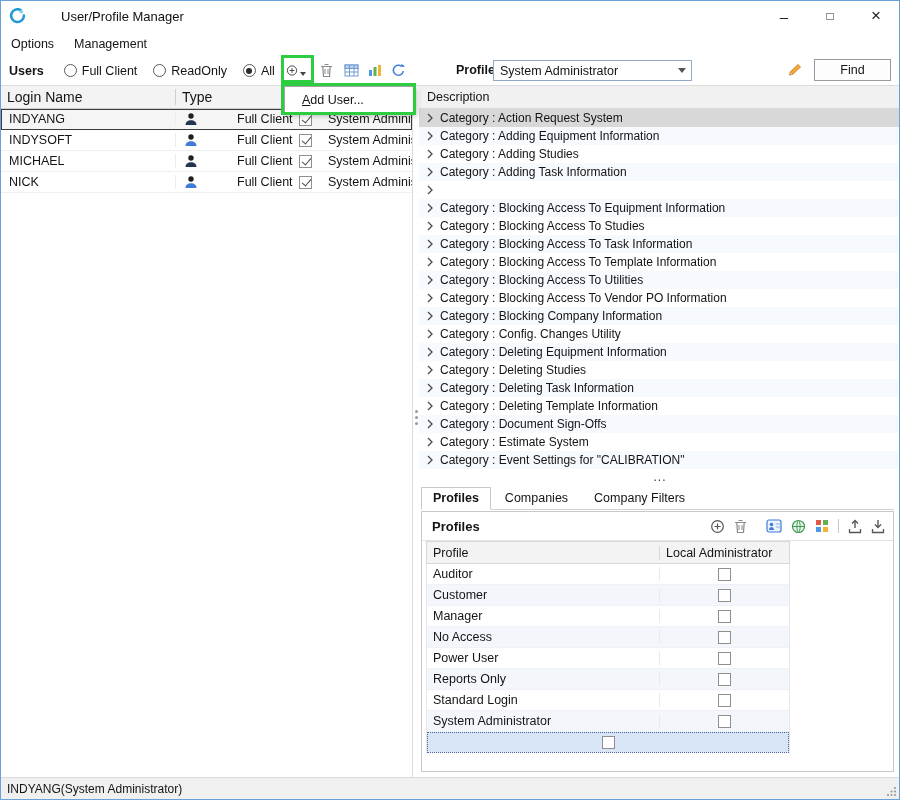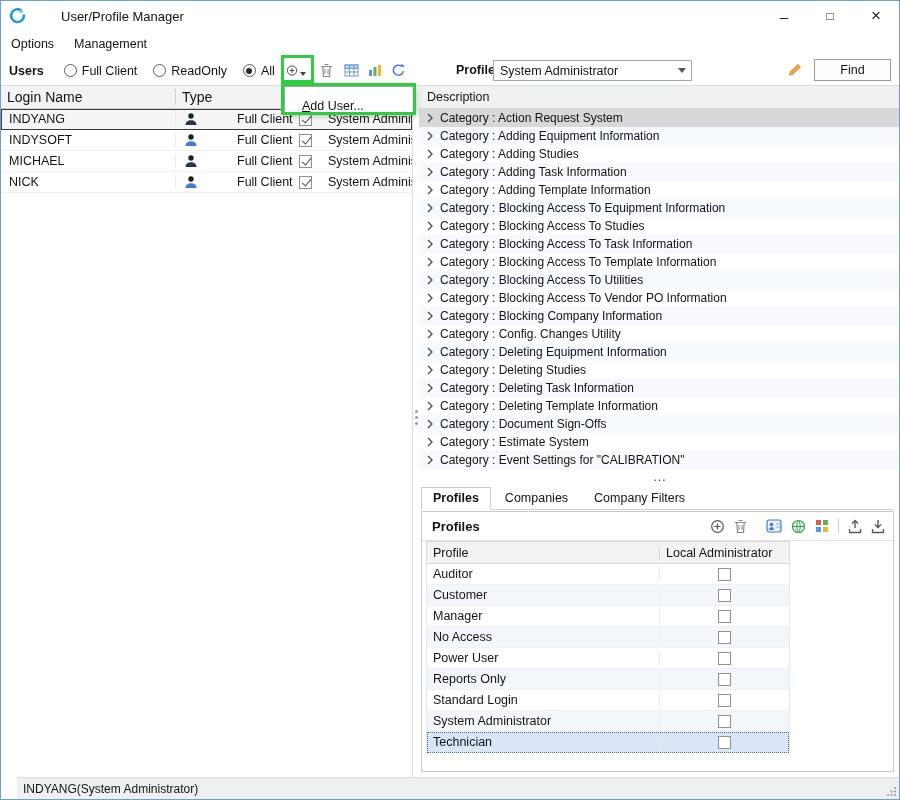--- a/index.html
+++ b/index.html
@@ -38,21 +38,21 @@
   .tri-down { width:0; height:0; border-left:4px solid transparent; border-right:4px solid transparent; border-top:5px solid #555; }
   .edit-ico { position:absolute; right:95px; top:6px; }
   .find-btn { position:absolute; right:8px; top:3px; width:77px; height:22px; border:1px solid #9a9a9a; background:#fdfdfd; display:flex; align-items:center; justify-content:center; font-size:12.5px; box-sizing:border-box; }
 
   
   .hl-box { position:absolute; border:3px solid var(--highlight-green, #2ecc40); box-sizing:border-box; z-index:50; pointer-events:none; }
   .hl-add-btn { left:280px; top:54px; width:33px; height:28px; }
   .hl-menu { left:280px; top:82px; width:135px; height:32px; }
 
   
-  .popup-menu { position:absolute; left:283px; top:85px; width:129px; height:26px; background:#fff; border:1px solid #a3a3a3; box-shadow:2px 2px 5px rgba(0,0,0,.25); z-index:40; display:flex; align-items:flex-end; }
+  .popup-menu { position:absolute; left:283px; top:85px; width:129px; height:26px; background:#fff; border:1px solid #a3a3a3; box-shadow:2px 2px 5px rgba(0,0,0,.25); z-index:40; display:flex; align-items:center; }
   .popup-item { padding-left:17px; font-size:12.5px; }
   .popup-item .accel { text-decoration:underline; }
 
   
   .users-panel { position:absolute; left:0; top:84px; width:411px; height:694px; background:#fff; overflow:hidden; border-top:1px solid #dcdcdc; }
   .users-header { height:22px; background:#f3f3f3; border-bottom:1px solid #cfcfcf; display:flex; font-size:14px; align-items:center; }
   .uh-login { width:175px; padding-left:6px; border-right:1px solid #cfcfcf; box-sizing:border-box; }
   .uh-type { padding-left:6px; }
   .urow { height:21px; display:flex; align-items:center; border-bottom:1px solid #f0f0f0; box-sizing:border-box; }
   .urow.selected { background:#f5f5f5; outline:1px solid #3c3c3c; outline-offset:-1px; }
@@ -95,21 +95,21 @@
   .pth-name { width:233px; padding-left:6px; border-right:1px solid #d8d8d8; box-sizing:border-box; }
   .pth-admin { flex:1; padding-left:6px; }
   .prows { border-left:1px solid #e6e6e6; border-right:1px solid #e6e6e6; }
   .prow { height:21px; display:flex; align-items:center; border-bottom:1px solid #eef1f5; font-size:12.5px; box-sizing:border-box; }
   .prow:nth-of-type(2n) { background:#f3f7fc; }
   .prow.selected { background:#d8e6f8; outline:1px dotted #48679c; outline-offset:-1px; }
   .pc-name { width:233px; padding-left:6px; border-right:1px solid #e6ebf1; box-sizing:border-box; white-space:nowrap; overflow:hidden; }
   .pc-admin { flex:1; display:flex; justify-content:center; }
 
   
-  .statusbar { position:absolute; left:0; right:0; bottom:0; height:22px; background:#f0f0f0; border-top:1px solid #dadada; display:flex; align-items:center; padding-left:6px; font-size:12px; box-sizing:border-box;margin-left:16px; }
+  .statusbar { position:absolute; left:0; right:0; bottom:0; height:22px; background:#f0f0f0; border-top:1px solid #dadada; display:flex; align-items:center; padding-left:6px; font-size:12px; box-sizing:border-box; }
   .grip { position:absolute; right:2px; bottom:2px; }
 
   svg { display:block; }
 </style>
 </head>
 <body>
 
 <div class="window">
 
   <div class="titlebar">
@@ -307,21 +307,20 @@
           <svg class="chev" viewBox="0 0 8 10">
             <path d="M2 1l4 4-4 4" stroke="#4a4a4a" stroke-width="1.3" fill="none"></path>
           </svg>
           <span>Category : Adding Task Information</span>
         </div>
 
         <div class="ditem">
           <svg class="chev" viewBox="0 0 8 10">
             <path d="M2 1l4 4-4 4" stroke="#4a4a4a" stroke-width="1.3" fill="none"></path>
           </svg>
-          <span>Category : Adding Template Information</span>
         </div>
 
         <div class="ditem">
           <svg class="chev" viewBox="0 0 8 10">
             <path d="M2 1l4 4-4 4" stroke="#4a4a4a" stroke-width="1.3" fill="none"></path>
           </svg>
           <span>Category : Blocking Access To Equipment Information</span>
         </div>
 
         <div class="ditem">
@@ -559,21 +558,20 @@
           </div>
 
           <div class="prow">
             <div class="pc-name">System Administrator</div>
             <div class="pc-admin">
               <span class="cb"></span>
             </div>
           </div>
 
           <div class="prow selected">
-            <div class="pc-name">Technician</div>
             <div class="pc-admin">
               <span class="cb"></span>
             </div>
           </div>
 
       </div>
     </div>
   </div>
 
   <div class="statusbar">

